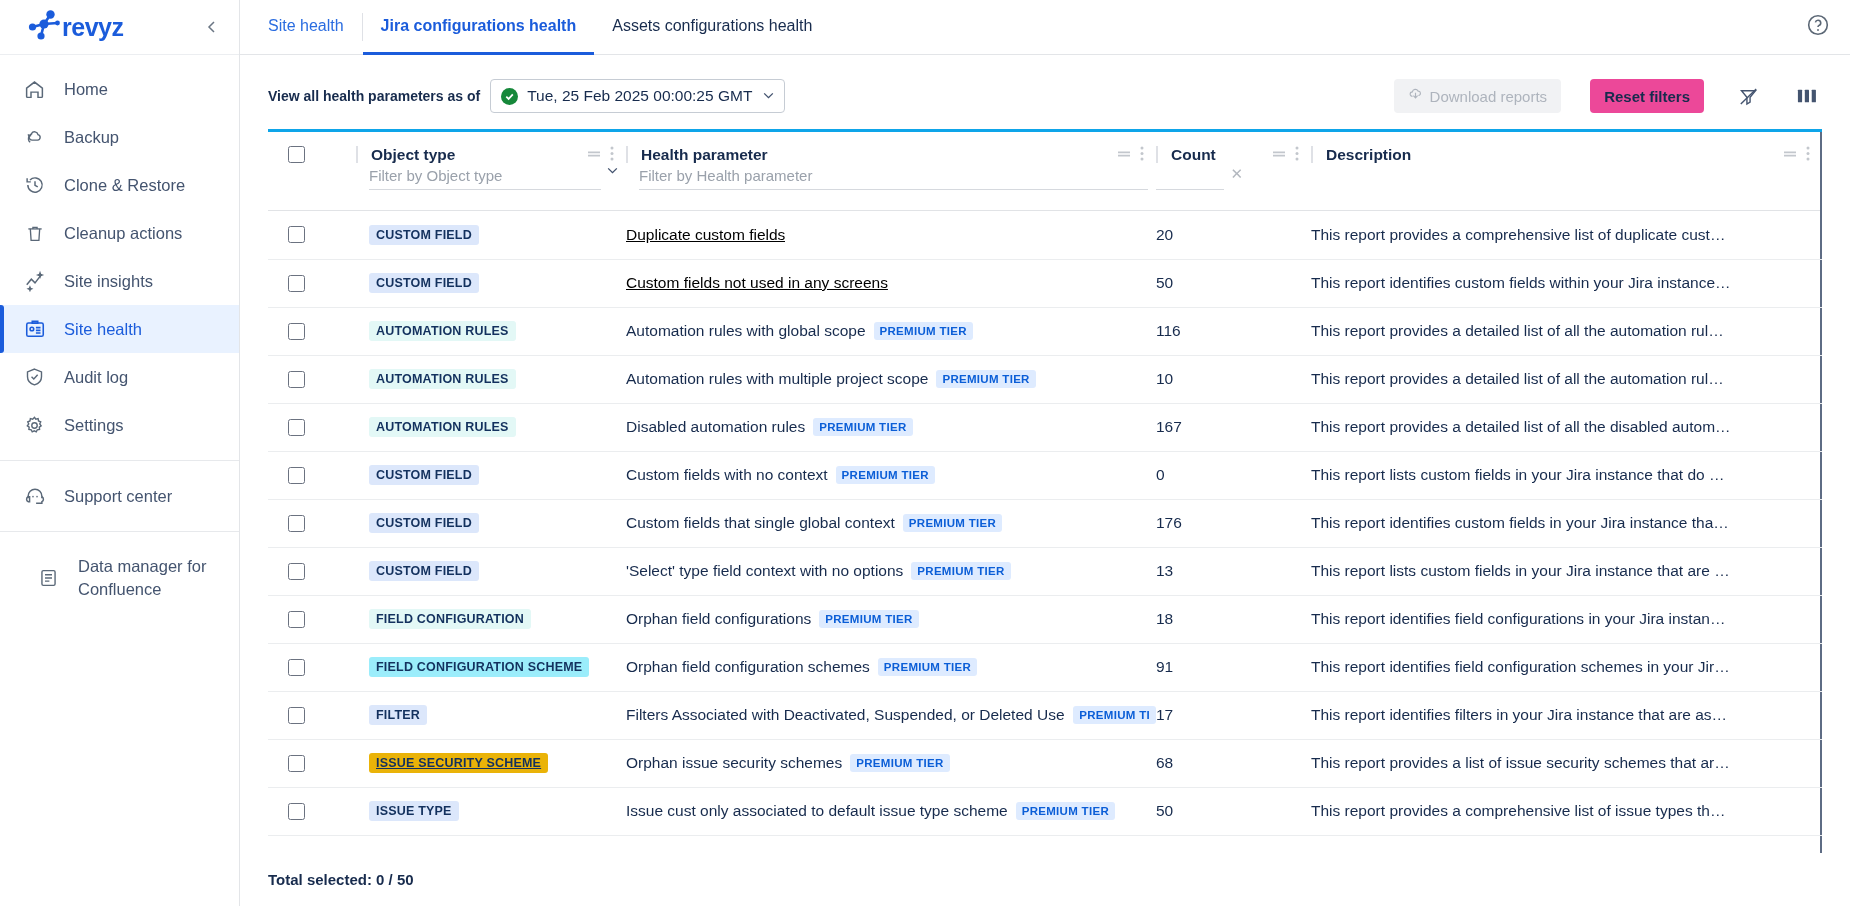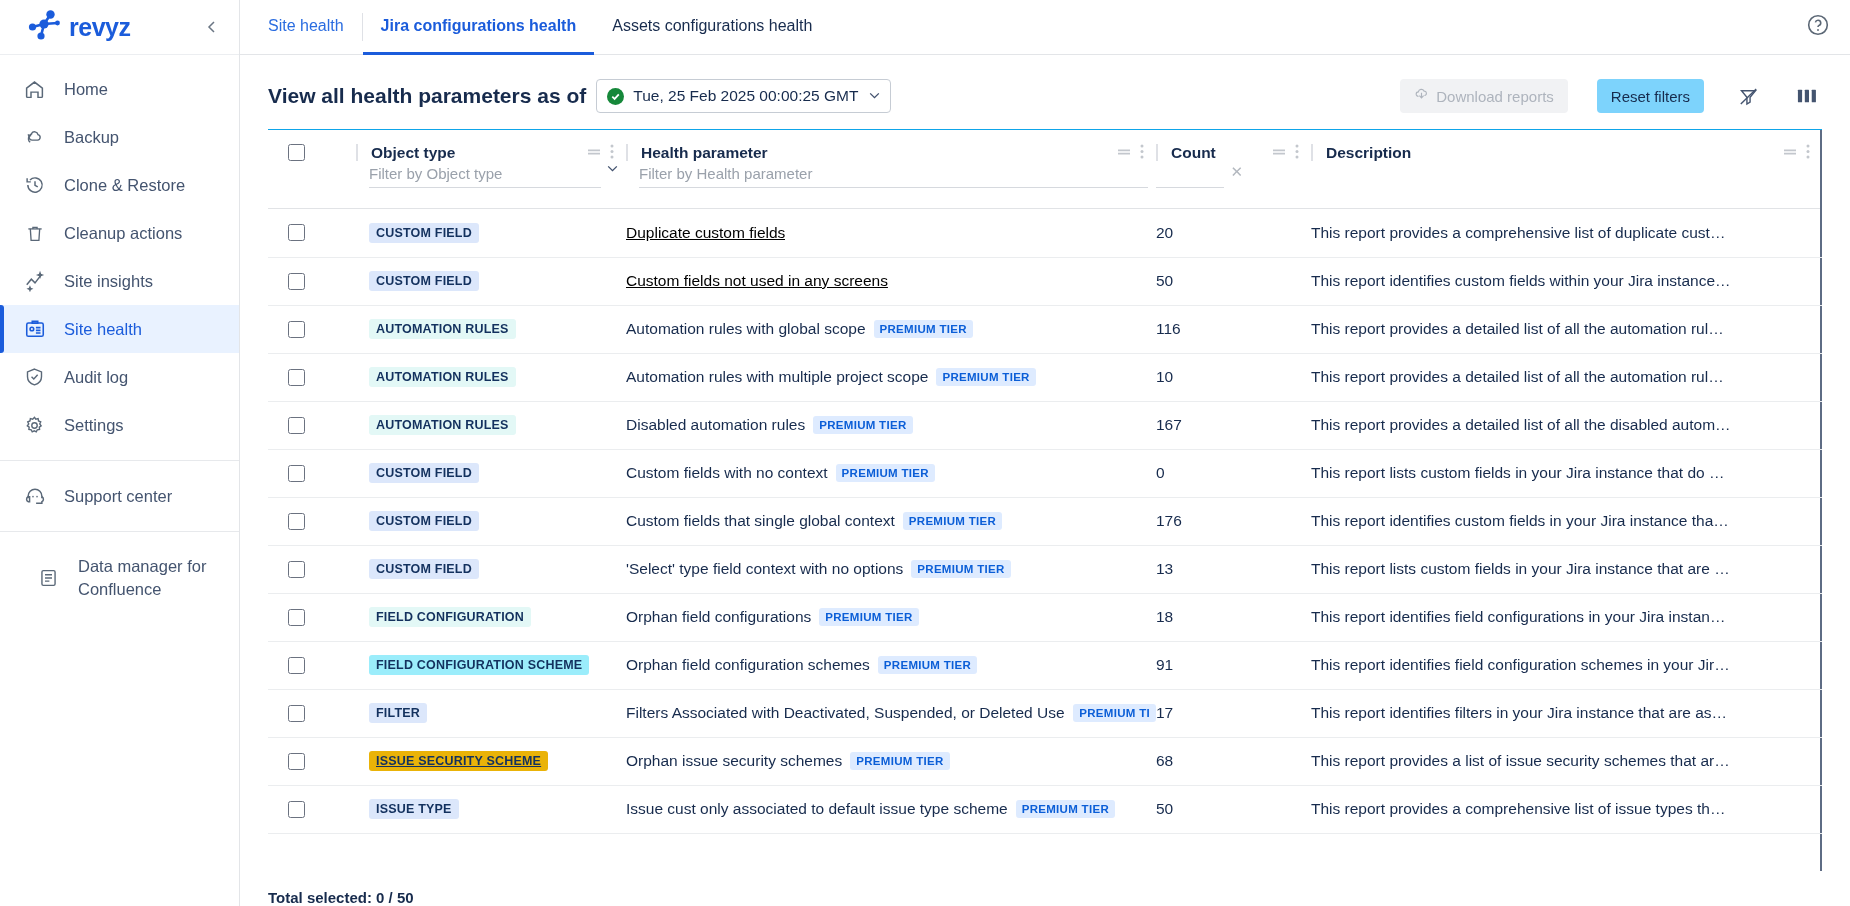--- a/index.html
+++ b/index.html
@@ -18,21 +18,21 @@
     border-right: 1px solid #e3e5e8;
     flex: 0 0 240px;
     display: flex; flex-direction: column;
   }
   .sb-brandrow {
     height: 55px; display: flex; align-items: center;
     padding: 0 14px 0 28px;
     border-bottom: 1px solid #eceef1;
     justify-content: space-between;
   }
-  .brand { display: flex; align-items: center; gap: 7px; }
+  .brand { display: flex; align-items: center; }
   .brand-word {
     font-size: 25px; font-weight: bold; color: #1B5CDB;
     letter-spacing: -0.5px;
   }
   .collapse-btn {
     width: 26px; height: 26px; display: flex;
     align-items: center; justify-content: center;
     color: #6b7684; cursor: pointer;
   }
   .sb-list { padding-top: 10px; }
@@ -84,21 +84,21 @@
   .help-wrap { display: flex; align-items: center; }
   .help-ico { color: #5b6775; cursor: pointer; }
 
   .content { flex: 1; padding: 0 0 0 0; display: flex; flex-direction: column; overflow: hidden; }
 
   .ctrlrow {
     display: flex; align-items: center; justify-content: space-between;
     padding: 24px 28px 16px 28px;
   }
   .ctrl-left { display: flex; align-items: center; gap: 10px; }
-  .ctrl-label { font-size: 21px; color: #172B4D; font-weight: bold; }
+  .ctrl-label { font-size: 14px; color: #172B4D; font-weight: bold; }
   .dateselect {
     display: flex; align-items: center; gap: 9px;
     border: 1px solid #c6ccd4; border-radius: 4px;
     height: 34px; padding: 0 10px; min-width: 295px;
     justify-content: flex-start; cursor: pointer;
     background: #fff;
   }
   .check-circle {
     width: 17px; height: 17px; border-radius: 50%;
     background: #16883a; display: flex; align-items: center;
@@ -107,29 +107,29 @@
   .date-text { font-size: 15.5px; color: #172B4D; flex: 1; }
   .caret { color: #42526e; font-size: 11px; }
 
   .ctrl-right { display: flex; align-items: center; gap: 29px; }
   .btn {
     height: 34px; border-radius: 4px; border: none;
     padding: 0 14px; font-size: 15px; font-family: inherit;
     display: flex; align-items: center; gap: 7px; cursor: pointer;
   }
   .btn-disabled { background: #f1f2f4; color: #aeb4bd; cursor: default; }
-  .btn-secondary { background: #7dd3fc; color: #172B4D; font-weight: normal; }
+  .btn-secondary { background: #ec4899; color: #172B4D; font-weight: bold; }
   .icon-btn {
     width: 30px; height: 30px; display: flex; align-items: center;
     justify-content: center; color: #44546f; cursor: pointer;
   }
 
   
   .tablewrap {
-    margin: 0 28px; border-top: 1px solid #0ea5e9;
+    margin: 0 28px; border-top: 3px solid #0ea5e9;
     flex: 1; display: flex; flex-direction: column;
     min-height: 0; position: relative;
   }
   table.grid { width: 100%; border-collapse: collapse; table-layout: fixed; }
   .col-chk { width: 88px; }
   .col-obj { width: 270px; }
   .col-hp  { width: 530px; }
   .col-cnt { width: 155px; }
   .col-desc{ width: auto; }
 
@@ -193,21 +193,21 @@
   .desc-cell {
     padding: 0 16px 0 13px; white-space: nowrap;
     overflow: hidden; text-overflow: ellipsis; color: #172B4D;
   }
   .cnt-cell { padding-left: 13px; }
   .grid-rightedge {
     position: absolute; right: 0; top: 0; bottom: 0; width: 2px;
     background: #5e6c84;
   }
   .footer {
-    padding: 18px 28px 0 28px;
+    padding: 18px 28px 18px 28px;
     font-size: 15px; font-weight: bold; color: #172B4D;
   }
   .tbodyscroll::-webkit-scrollbar { width: 7px; }
   .tbodyscroll::-webkit-scrollbar-thumb { background: #b9bec6; border-radius: 4px; }
   .tbodyscroll::-webkit-scrollbar-track { background: transparent; }
 </style>
 </head>
 <body>
 
 <div class="app">

